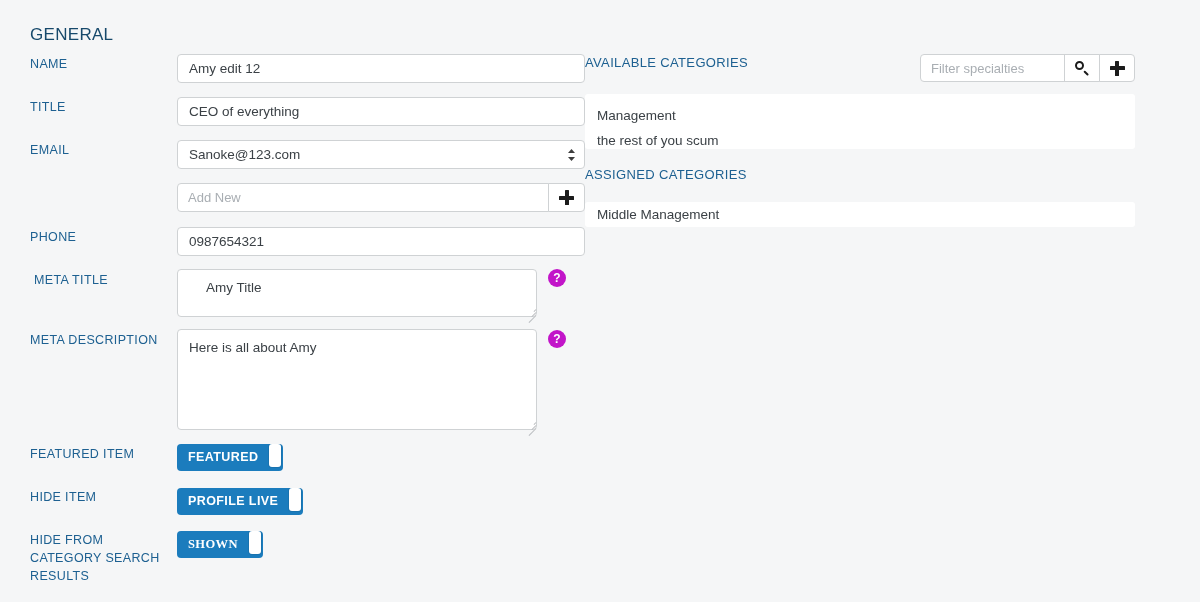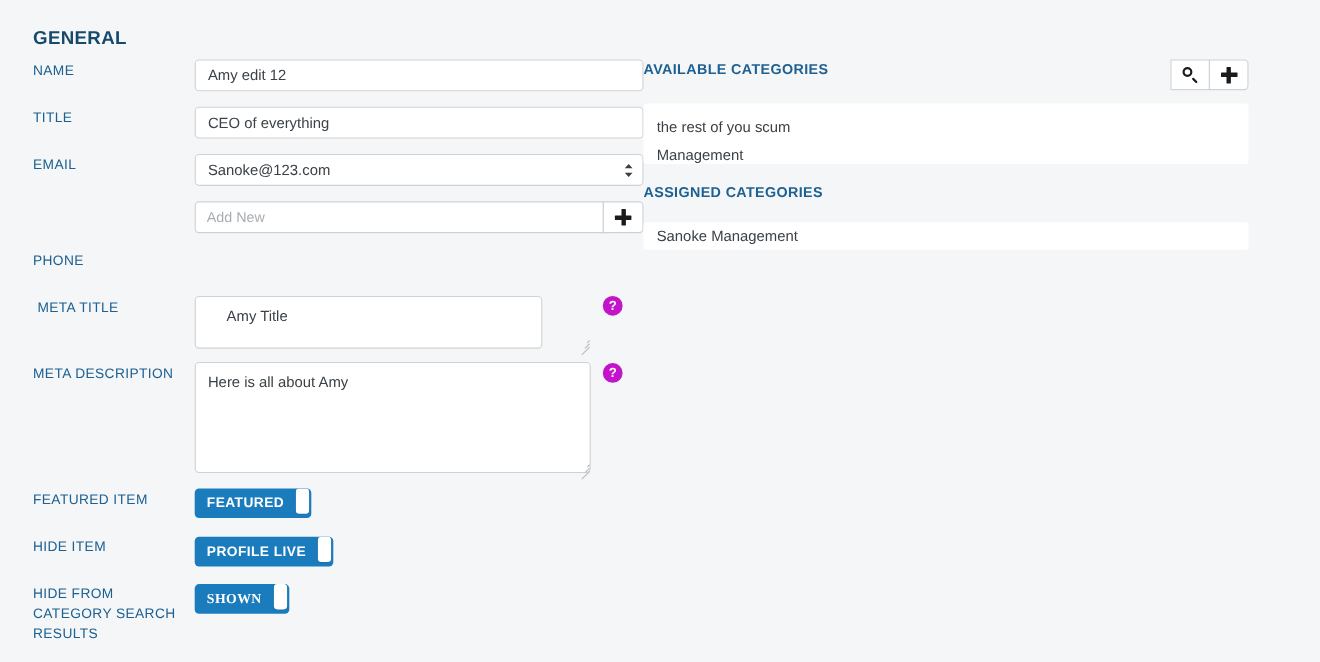--- a/index.html
+++ b/index.html
@@ -37,21 +37,21 @@
     width: 600px;
     height: 424px;
   }
 
   
   .section-title {
     position: absolute;
     font-size: 17px;
     letter-spacing: 0.3px;
     color: #17496b;
-    font-weight: 700;
+    font-weight: 400;
     text-align: center;
   }
   #general-title { left: 30px; top: 25px; }
 
   
   .field-label {
     position: absolute;
     font-size: 12.5px;
     letter-spacing: 0.35px;
     color: #1d6091;
@@ -274,23 +274,24 @@
         <polygon points="4.5,14 8,10 1,10" fill="#3d3d3d"></polygon>
       </svg>
     </div>
 
     <input class="filter-input" type="text" style="left: 177px; top: 183px; width: 372px; height: 29px;" placeholder="Add New">
     <div class="addon-btn" style="left:548px; top:183px; width:37px; height:29px; border-radius:0 4px 4px 0;">
       <span class="glyph-plus"></span>
     </div>
 
     <div class="field-label" style="left:30px; top:228px;">PHONE</div>
+    <input class="txt" type="text" style="left: 177px; top: 227px; width: 408px; height: 29px;" value="0987654321">
 
     <div class="field-label" style="left:34px; top:271px;">META TITLE</div>
-    <textarea class="txt" style="left: 177px; top: 269px; width: 316px; height: 48px; padding-left: 28px;">Amy Title</textarea>
+    <textarea class="txt" style="left: 177px; top: 269px; width: 360px; height: 48px; padding-left: 28px;">Amy Title</textarea>
     <div class="resize-grip" style="left:525px; top:306px;">
       <i style="top:9px; width:10px;"></i>
       <i style="top:6px; width:6px;"></i>
       <i style="top:3px; width:3px;"></i>
     </div>
     <div class="help-icon" style="left:548px; top:269px;">?</div>
 
     <div class="field-label" style="left:30px; top:331px;">META DESCRIPTION</div>
     <textarea class="txt" style="left: 177px; top: 329px; width: 360px; height: 101px;">Here is all about Amy</textarea>
     <div class="resize-grip" style="left:525px; top:419px;">
@@ -317,33 +318,34 @@
       <span class="toggle-label">SHOWN</span>
       <span class="toggle-knob"></span>
     </div>
 
   </div>
 
   <div class="col-right">
 
     <div class="section-title" style="left:11px; top:55px; font-size:13px; color:#1d6091; letter-spacing:0.35px;">AVAILABLE CATEGORIES</div>
 
+    <input class="filter-input" type="text" style="left: 346px; top: 54px; width: 145px; height: 28px;" placeholder="Filter specialties">
     <div class="addon-btn" style="left:490px; top:54px; width:36px; height:28px; border-radius:0;">
       <span class="glyph-search"></span>
     </div>
     <div class="addon-btn" style="left:525px; top:54px; width:36px; height:28px; border-radius:0 4px 4px 0;">
       <span class="glyph-plus"></span>
     </div>
 
     <div class="listbox" style="left:11px; top:94px; width:550px; height:55px;">
+      <div class="row">Management</div>
       <div class="row">the rest of you scum</div>
-      <div class="row">Management</div>
     </div>
 
     <div class="section-title" style="left:11px; top:167px; font-size:13px; color:#1d6091; letter-spacing:0.35px;">ASSIGNED CATEGORIES</div>
 
     <div class="listbox" style="left:11px; top:202px; width:550px; height:25px; padding:0;">
-      <div class="row" style="line-height:25px;">Sanoke Management</div>
+      <div class="row" style="line-height:25px;">Middle Management</div>
     </div>
 
   </div>
 
 </div>
 
 </body></html>

